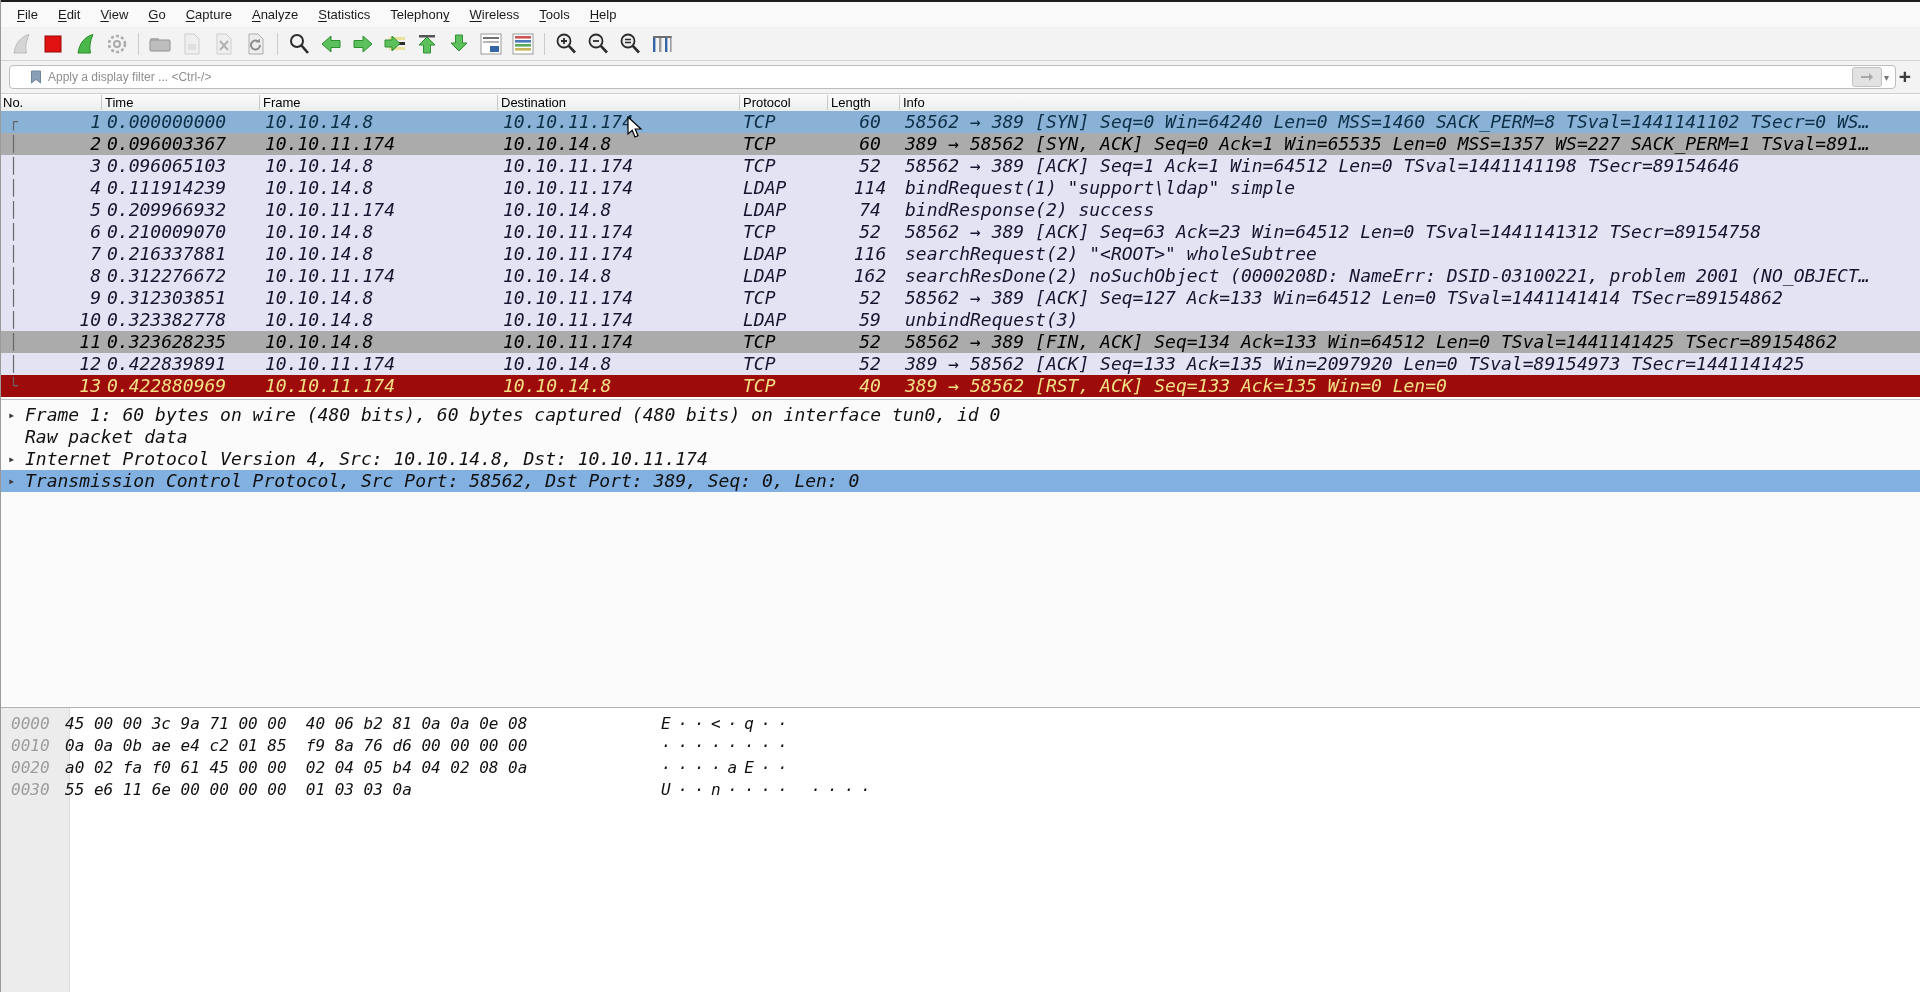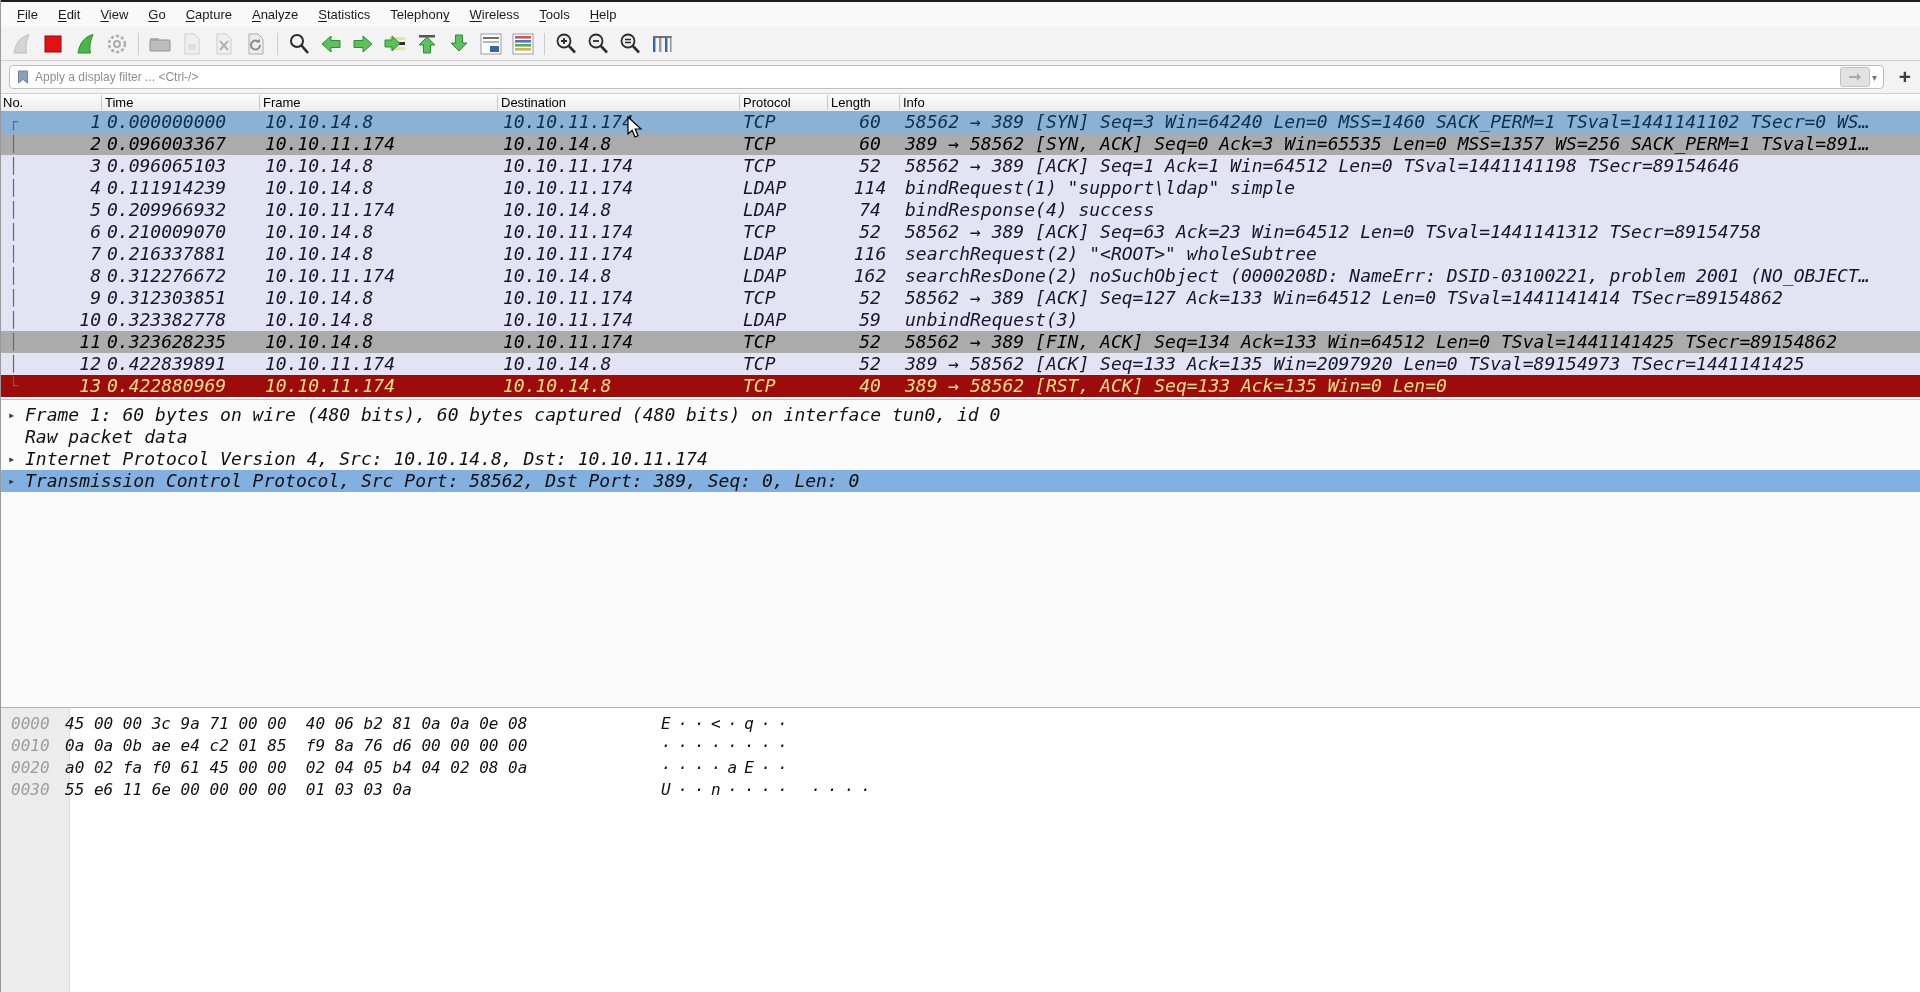--- a/index.html
+++ b/index.html
@@ -14,22 +14,22 @@
   .menu-item u{text-underline-offset:2px;}
   
   #toolbar{position:absolute;top:27px;left:0;right:0;height:33px;background:#f3f3f3;
            border-bottom:1px solid #d2d2d2;display:flex;align-items:center;padding-left:4px;}
   .tb-btn{width:30px;height:26px;display:flex;align-items:center;justify-content:center;margin:0 1px;}
   .tb-btn.disabled{opacity:.55;}
   .tb-sep{width:1px;height:22px;background:#cccccc;margin:0 5px;}
   
   #filterbar{position:absolute;top:61px;left:0;right:0;height:33px;background:#f3f3f3;
              border-bottom:1px solid #c6c6c6;}
-  #filter-wrap{position:absolute;left:8px;right:36px;top:4px;height:24px;background:#fff;
-               border:1px solid #bdbdbd;border-radius:4px;display:flex;align-items:center;box-sizing:border-box;}
+  #filter-wrap{position:absolute;left:8px;right:24px;top:4px;height:24px;background:#fff;
+               border:1px solid #bdbdbd;border-radius:4px;display:flex;align-items:center;box-sizing:border-box;padding-left:13px;}
   #filter-input{flex:1;border:none;outline:none;font-family:"Liberation Sans",sans-serif;
                 font-size:12px;color:#222;background:transparent;padding:0 4px;}
   #filter-input::placeholder{color:#8f8f8f;}
   .bookmark{margin-left:5px;display:flex;align-items:center;}
   .apply-btn{width:28px;height:18px;background:#e2e2e2;border:1px solid #c2c2c2;border-radius:3px;
              display:flex;align-items:center;justify-content:center;margin-right:2px;}
   .caret{color:#777;font-size:10px;margin-right:6px;}
   #plus-btn{position:absolute;right:9px;top:3px;font-size:21px;font-weight:bold;color:#3c3c3c;line-height:26px;}
   
   #plheader{position:absolute;top:93px;left:0;right:0;height:17px;
@@ -257,25 +257,25 @@
       <span class="hcell" style="left: 830px;">Length</span>
       <span class="hcell" style="left: 902px;">Info</span>
       <span class="hsep" style="left: 100px;"></span>
       <span class="hsep" style="left: 258px;"></span>
       <span class="hsep" style="left: 496px;"></span>
       <span class="hsep" style="left: 738px;"></span>
       <span class="hsep" style="left: 826px;"></span>
       <span class="hsep" style="left: 898px;"></span>
     </div>
   <div id="plist">
-      <div class="prow r-sel"><span class="c-br">┌</span><span class="c-no">1</span><span class="c-time">0.000000000</span><span class="c-src">10.10.14.8</span><span class="c-dst">10.10.11.174</span><span class="c-proto">TCP</span><span class="c-len">60</span><span class="c-info">58562 → 389 [SYN] Seq=3 Win=64240 Len=0 MSS=1460 SACK_PERM=1 TSval=1441141102 TSecr=0 WS…</span></div>
-      <div class="prow r-gray"><span class="c-br">│</span><span class="c-no">2</span><span class="c-time">0.096003367</span><span class="c-src">10.10.11.174</span><span class="c-dst">10.10.14.8</span><span class="c-proto">TCP</span><span class="c-len">60</span><span class="c-info">389 → 58562 [SYN, ACK] Seq=0 Ack=3 Win=65535 Len=0 MSS=1357 WS=256 SACK_PERM=1 TSval=891…</span></div>
+      <div class="prow r-sel"><span class="c-br">┌</span><span class="c-no">1</span><span class="c-time">0.000000000</span><span class="c-src">10.10.14.8</span><span class="c-dst">10.10.11.174</span><span class="c-proto">TCP</span><span class="c-len">60</span><span class="c-info">58562 → 389 [SYN] Seq=0 Win=64240 Len=0 MSS=1460 SACK_PERM=8 TSval=1441141102 TSecr=0 WS…</span></div>
+      <div class="prow r-gray"><span class="c-br">│</span><span class="c-no">2</span><span class="c-time">0.096003367</span><span class="c-src">10.10.11.174</span><span class="c-dst">10.10.14.8</span><span class="c-proto">TCP</span><span class="c-len">60</span><span class="c-info">389 → 58562 [SYN, ACK] Seq=0 Ack=1 Win=65535 Len=0 MSS=1357 WS=227 SACK_PERM=1 TSval=891…</span></div>
       <div class="prow r-lav"><span class="c-br">│</span><span class="c-no">3</span><span class="c-time">0.096065103</span><span class="c-src">10.10.14.8</span><span class="c-dst">10.10.11.174</span><span class="c-proto">TCP</span><span class="c-len">52</span><span class="c-info">58562 → 389 [ACK] Seq=1 Ack=1 Win=64512 Len=0 TSval=1441141198 TSecr=89154646</span></div>
       <div class="prow r-lav"><span class="c-br">│</span><span class="c-no">4</span><span class="c-time">0.111914239</span><span class="c-src">10.10.14.8</span><span class="c-dst">10.10.11.174</span><span class="c-proto">LDAP</span><span class="c-len">114</span><span class="c-info">bindRequest(1) "support\ldap" simple</span></div>
-      <div class="prow r-lav"><span class="c-br">│</span><span class="c-no">5</span><span class="c-time">0.209966932</span><span class="c-src">10.10.11.174</span><span class="c-dst">10.10.14.8</span><span class="c-proto">LDAP</span><span class="c-len">74</span><span class="c-info">bindResponse(4) success</span></div>
+      <div class="prow r-lav"><span class="c-br">│</span><span class="c-no">5</span><span class="c-time">0.209966932</span><span class="c-src">10.10.11.174</span><span class="c-dst">10.10.14.8</span><span class="c-proto">LDAP</span><span class="c-len">74</span><span class="c-info">bindResponse(2) success</span></div>
       <div class="prow r-lav"><span class="c-br">│</span><span class="c-no">6</span><span class="c-time">0.210009070</span><span class="c-src">10.10.14.8</span><span class="c-dst">10.10.11.174</span><span class="c-proto">TCP</span><span class="c-len">52</span><span class="c-info">58562 → 389 [ACK] Seq=63 Ack=23 Win=64512 Len=0 TSval=1441141312 TSecr=89154758</span></div>
       <div class="prow r-lav"><span class="c-br">│</span><span class="c-no">7</span><span class="c-time">0.216337881</span><span class="c-src">10.10.14.8</span><span class="c-dst">10.10.11.174</span><span class="c-proto">LDAP</span><span class="c-len">116</span><span class="c-info">searchRequest(2) "&lt;ROOT&gt;" wholeSubtree</span></div>
       <div class="prow r-lav"><span class="c-br">│</span><span class="c-no">8</span><span class="c-time">0.312276672</span><span class="c-src">10.10.11.174</span><span class="c-dst">10.10.14.8</span><span class="c-proto">LDAP</span><span class="c-len">162</span><span class="c-info">searchResDone(2) noSuchObject (0000208D: NameErr: DSID-03100221, problem 2001 (NO_OBJECT…</span></div>
       <div class="prow r-lav"><span class="c-br">│</span><span class="c-no">9</span><span class="c-time">0.312303851</span><span class="c-src">10.10.14.8</span><span class="c-dst">10.10.11.174</span><span class="c-proto">TCP</span><span class="c-len">52</span><span class="c-info">58562 → 389 [ACK] Seq=127 Ack=133 Win=64512 Len=0 TSval=1441141414 TSecr=89154862</span></div>
       <div class="prow r-lav"><span class="c-br">│</span><span class="c-no">10</span><span class="c-time">0.323382778</span><span class="c-src">10.10.14.8</span><span class="c-dst">10.10.11.174</span><span class="c-proto">LDAP</span><span class="c-len">59</span><span class="c-info">unbindRequest(3)</span></div>
       <div class="prow r-gray"><span class="c-br">│</span><span class="c-no">11</span><span class="c-time">0.323628235</span><span class="c-src">10.10.14.8</span><span class="c-dst">10.10.11.174</span><span class="c-proto">TCP</span><span class="c-len">52</span><span class="c-info">58562 → 389 [FIN, ACK] Seq=134 Ack=133 Win=64512 Len=0 TSval=1441141425 TSecr=89154862</span></div>
       <div class="prow r-lav"><span class="c-br">│</span><span class="c-no">12</span><span class="c-time">0.422839891</span><span class="c-src">10.10.11.174</span><span class="c-dst">10.10.14.8</span><span class="c-proto">TCP</span><span class="c-len">52</span><span class="c-info">389 → 58562 [ACK] Seq=133 Ack=135 Win=2097920 Len=0 TSval=89154973 TSecr=1441141425</span></div>
       <div class="prow r-rst"><span class="c-br">└</span><span class="c-no">13</span><span class="c-time">0.422880969</span><span class="c-src">10.10.11.174</span><span class="c-dst">10.10.14.8</span><span class="c-proto">TCP</span><span class="c-len">40</span><span class="c-info">389 → 58562 [RST, ACK] Seq=133 Ack=135 Win=0 Len=0</span></div>
     </div>
 

